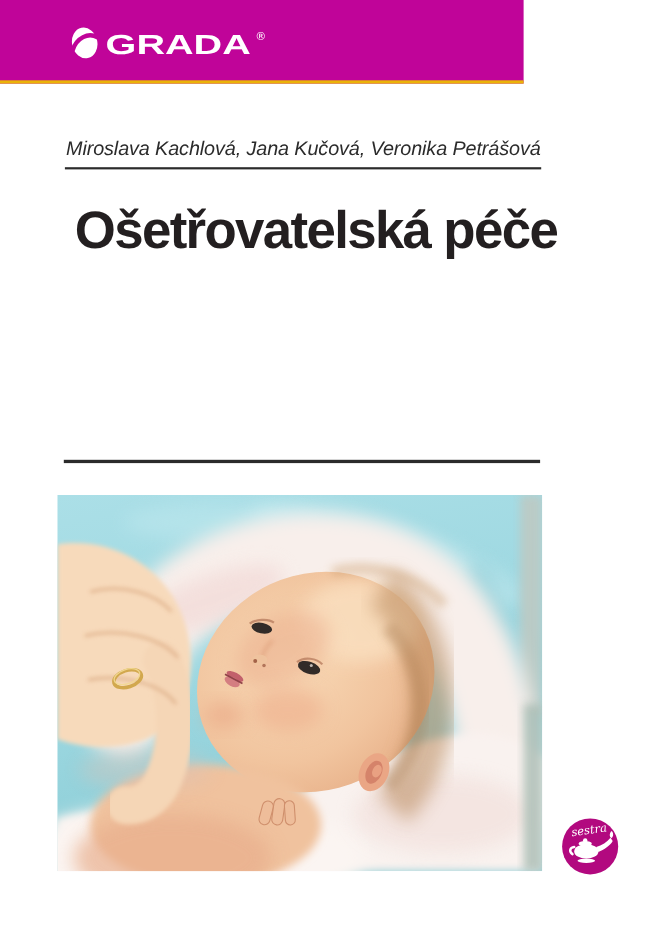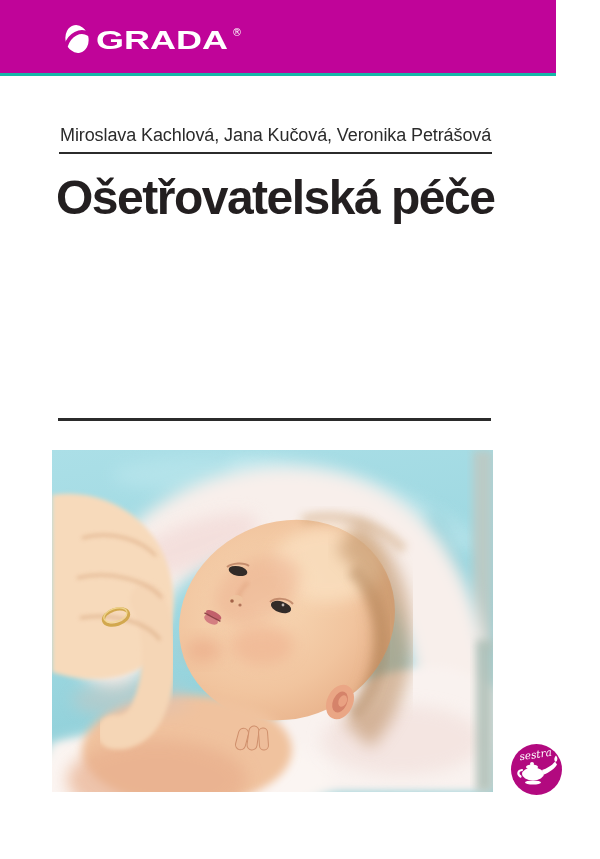--- a/index.html
+++ b/index.html
@@ -5,39 +5,40 @@
   html,body { margin:0; padding:0; }
   body {
     width:600px; height:859px;
     background:#ffffff;
     font-family:"Liberation Sans", sans-serif;
     position:relative; overflow:hidden;
   }
   .cover { position:absolute; inset:0; background:#fff; }
 
   .banner {
-    position:absolute; top:0; left:0; width:556px; height:73px;
+    position:absolute; top:0; left:0; width:476px; height:73px;
     background:#c00499;
-    border-bottom:3px solid #14b8a6;
+    border-bottom:3px solid #eab308;
   }
   .grada-logo { position:absolute; left:64px; top:24px; width:180px; height:30px; }
   .grada-word { font-family:"Liberation Sans",sans-serif; font-weight:bold; fill:#ffffff; }
   .reg-mark  { font-family:"DejaVu Sans",sans-serif; fill:#ffffff; }
 
   .authors {
     position:absolute; left:60px; top:125px;
     font-size:18px; letter-spacing:-0.1px; color:#2b2b2b;
     white-space:nowrap;
+    font-style:italic;
   }
   .author-rule {
     position:absolute; left:59px; top:152px; width:433px; height:2px;
     background:#2b2b2b;
   }
   .title {
-    position:absolute; left:56px; top:167px; margin:0;
+    position:absolute; left:56px; top:167px; margin:12px;
     font-size:48px; line-height:62px; font-weight:bold;
     letter-spacing:-1.5px; color:#231f20;
   }
   .title .tl { display:block; }
   .divider {
     position:absolute; left:58px; top:418px; width:433px; height:3px;
     background:#2b2b2b;
   }
   .photo {
     position:absolute; left:52px; top:450px; width:441px; height:342px;

